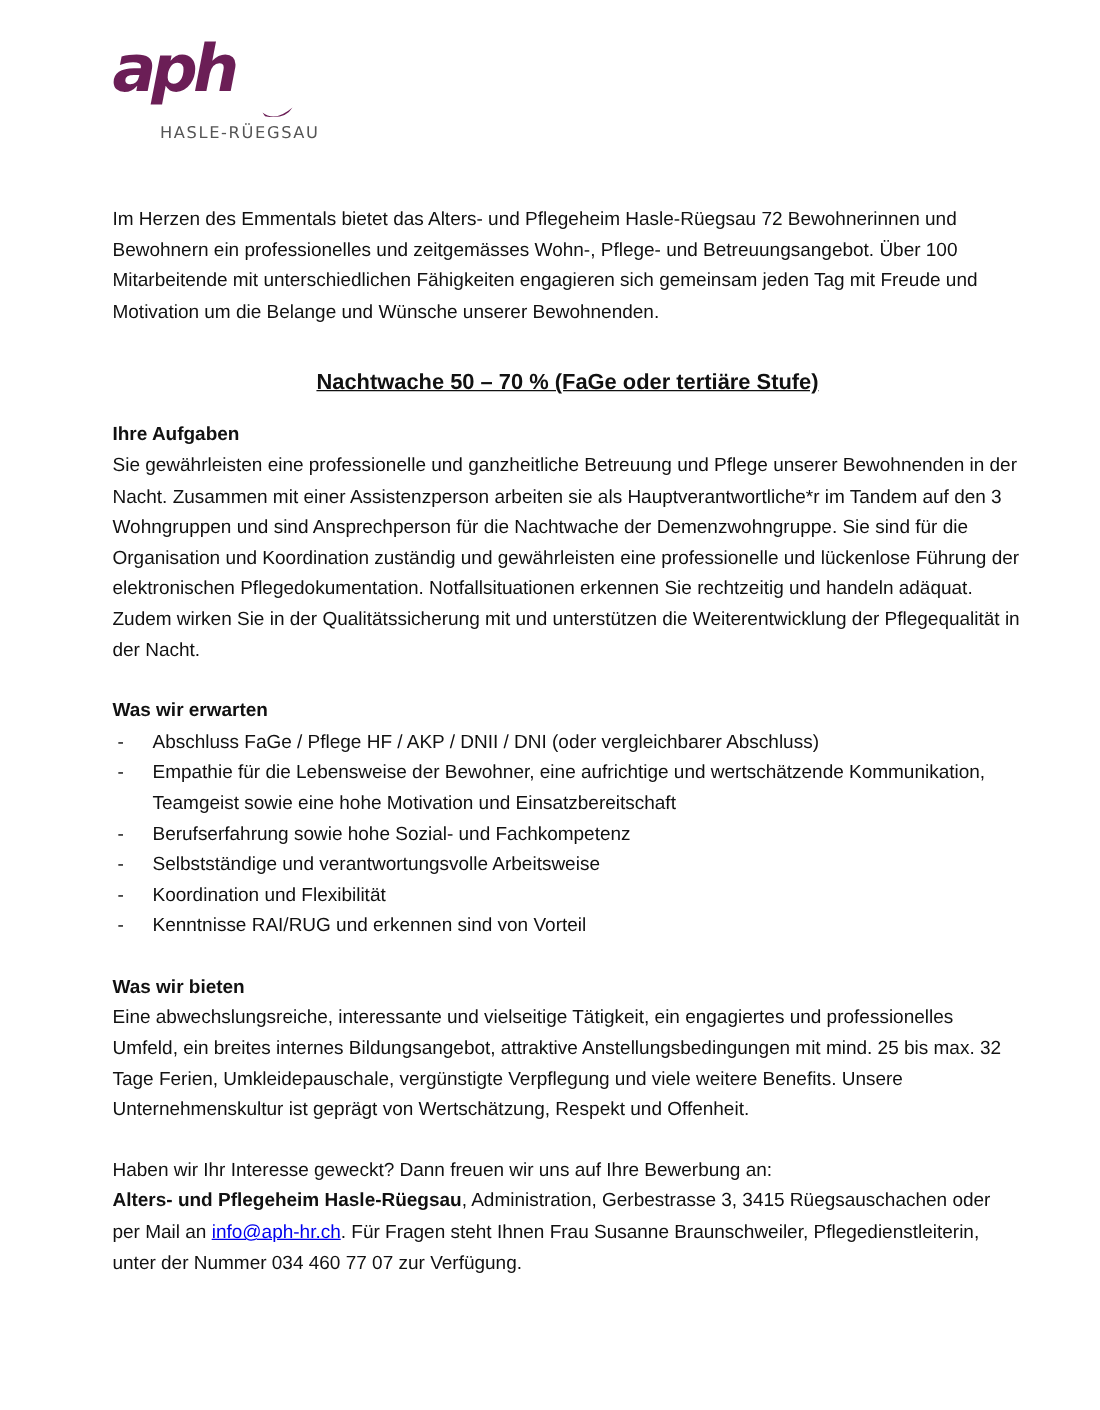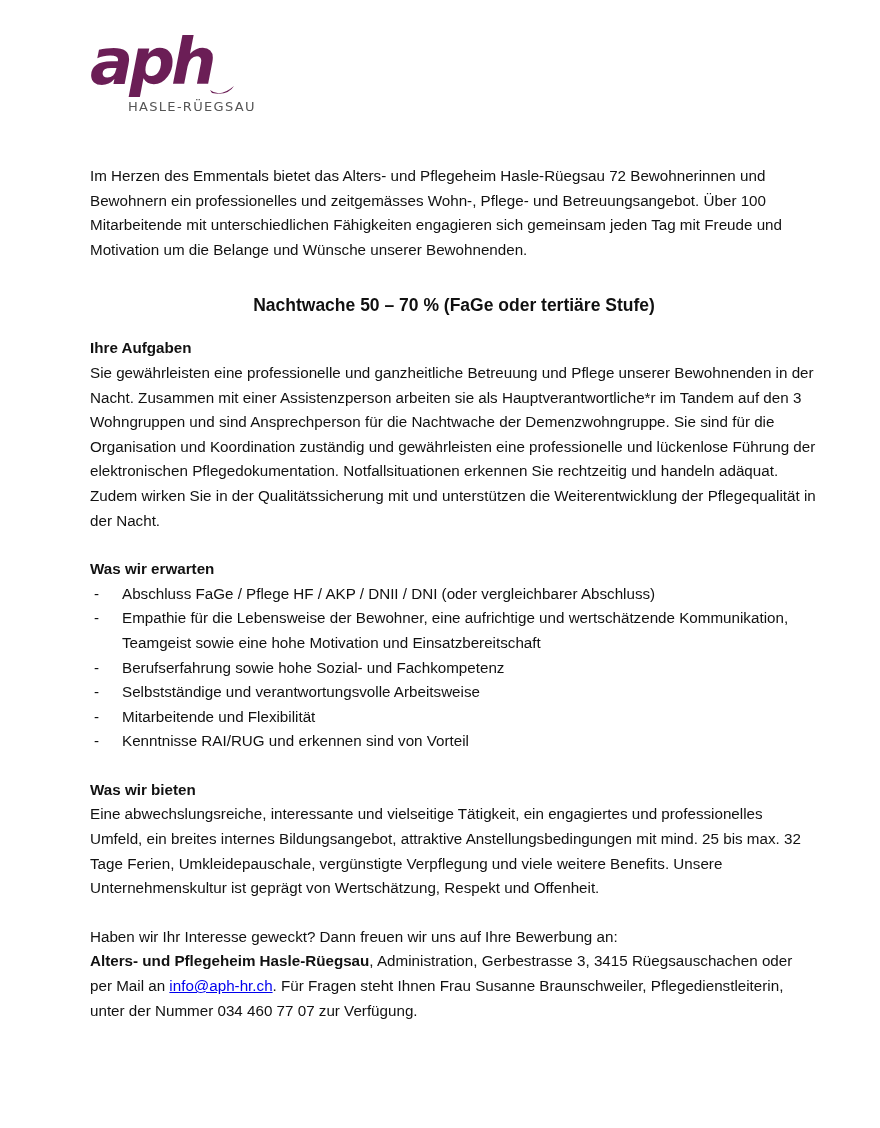--- a/index.html
+++ b/index.html
@@ -5,38 +5,38 @@
     html, body { margin: 0; padding: 0; background: #ffffff; }
     body {
       width: 880px; height: 1128px; position: relative; overflow: hidden;
       font-family: "Liberation Sans", "DejaVu Sans", sans-serif;
       color: #111111;
     }
     .logo { position: absolute; left: 90px; top: 36px; width: 190px; height: 84px; }
     .logo-main {
       position: absolute; left: 0; top: -6px;
       font-family: "DejaVu Sans", sans-serif; font-weight: bold; font-style: italic;
-      font-size: 64px; letter-spacing: -4px; color: #6b1e56; line-height: 1;
+      font-size: 52px; letter-spacing: -4px; color: #6b1e56; line-height: 1;
     }
     .logo-swoosh { position: absolute; left: 118px; top: 46px; }
     .logo-sub {
       position: absolute; left: 38px; top: 64px;
       font-family: "DejaVu Sans", sans-serif; font-size: 13px; letter-spacing: 1.3px;
       color: #555555; line-height: 1; text-align: center;
     }
     .content {
       position: absolute; left: 90px; top: 164px; width: 728px;
       font-size: 15.2px; line-height: 24.6px;
     }
     p { margin: 0; }
     .gap-s { height: 10px; }
     .gap-m { height: 24px; }
     .title {
       text-align: center; font-weight: bold; font-size: 17.5px; line-height: 26px;
-      margin-top: 20px; margin-bottom: 18px;
+      margin-top: 20px; margin-bottom: 18px; text-decoration: underline;
     }
     .heading { font-weight: bold; }
     ul.dash { list-style: none; margin: 0; padding: 0; }
     ul.dash li { position: relative; padding-left: 32px; }
     ul.dash li .dash-mark { position: absolute; left: 4px; top: 0; }
     .bold { font-weight: bold; }
     a.mail { color: #0000ee; text-decoration: underline; }
   </style>
 </head>
 <body>
@@ -58,21 +58,21 @@
   <div class="heading">Ihre Aufgaben</div>
   <p>Sie gewährleisten eine professionelle und ganzheitliche Betreuung und Pflege unserer Bewohnenden in der Nacht. Zusammen mit einer Assistenzperson arbeiten sie als Hauptverantwortliche*r im Tandem auf den 3 Wohngruppen und sind Ansprechperson für die Nachtwache der Demenzwohngruppe. Sie sind für die Organisation und Koordination zuständig und gewährleisten eine professionelle und lü­ckenlose Führung der elektronischen Pflegedokumentation. Notfallsituationen erkennen Sie rechtzei­tig und handeln adäquat. Zudem wirken Sie in der Qualitätssicherung mit und unterstützen die Wei­terentwicklung der Pflegequalität in der Nacht.</p>
 
   <div class="gap-m"></div>
   <div class="heading">Was wir erwarten</div>
   <ul class="dash">
     <li><span class="dash-mark">-</span><span>Abschluss FaGe / Pflege HF / AKP / DNII / DNI (oder vergleichbarer Abschluss)</span></li>
     <li><span class="dash-mark">-</span><span>Empathie für die Lebensweise der Bewohner, eine aufrichtige und wertschätzende Kommunikation, Teamgeist sowie eine hohe Motivation und Einsatzbereitschaft</span></li>
     <li><span class="dash-mark">-</span><span>Berufserfahrung sowie hohe Sozial- und Fachkompetenz</span></li>
     <li><span class="dash-mark">-</span><span>Selbstständige und verantwortungsvolle Arbeitsweise</span></li>
-    <li><span class="dash-mark">-</span><span>Mitarbeitende und Flexibilität</span></li>
+    <li><span class="dash-mark">-</span><span>Koordination und Flexibilität</span></li>
     <li><span class="dash-mark">-</span><span>Kenntnisse RAI/RUG und erkennen sind von Vorteil</span></li>
   </ul>
 
   <div class="gap-m"></div>
   <div class="heading">Was wir bieten</div>
   <p>Eine abwechslungsreiche, interessante und vielseitige Tätigkeit, ein engagiertes und professionelles Umfeld, ein breites internes Bildungsangebot, attraktive Anstellungsbedingungen mit mind. 25 bis max. 32 Tage Ferien, Umkleidepauschale, vergünstigte Verpflegung und viele weitere Benefits. Unsere Unternehmenskultur ist geprägt von Wertschätzung, Respekt und Offenheit.</p>
 
   <div class="gap-m"></div>
   <p>Haben wir Ihr Interesse geweckt? Dann freuen wir uns auf Ihre Bewerbung an:</p>
   <p><span class="bold">Alters- und Pflegeheim Hasle-Rüegsau</span><span>, Administration, Gerbestrasse 3, 3415 Rüegsauschachen oder per Mail an </span><a class="mail">info@aph-hr.ch</a><span>. Für Fragen steht Ihnen Frau Susanne Braunschweiler, Pflegedienstleiterin, unter der Nummer 034 460 77 07 zur Verfügung.</span></p>

